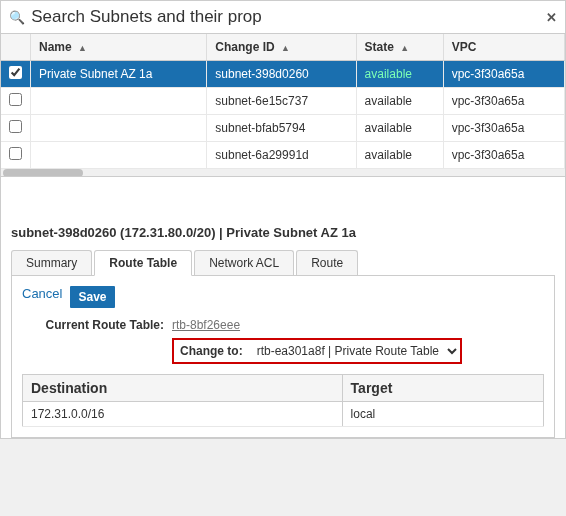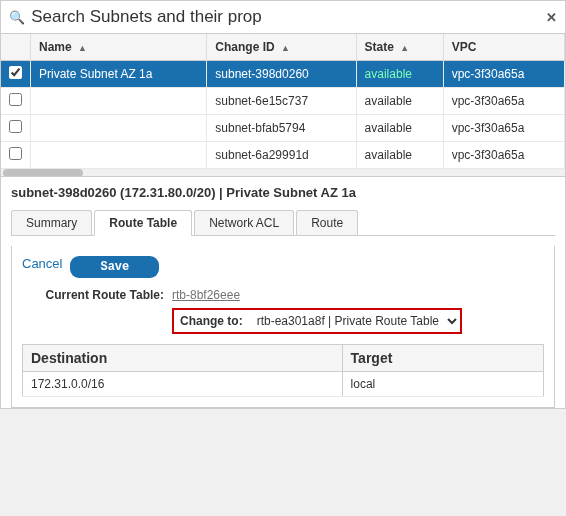--- a/index.html
+++ b/index.html
@@ -117,27 +117,28 @@
     .detail-panel {
       padding: 8px 10px 0 10px;
       background: #fff;
     }
     .detail-title {
       font-size: 13px;
       font-weight: bold;
       color: #333;
       margin-bottom: 6px;
       padding-bottom: 4px;
+      margin-top: 40px;
     }
 
     
     .tabs-bar {
       display: flex;
       border-bottom: 1px solid #ccc;
-      margin-bottom: 10px;
+      margin-bottom: 0;
     }
     .tab {
       padding: 5px 14px;
       border: 1px solid #ccc;
       border-bottom: none;
       margin-right: 2px;
       cursor: pointer;
       background: #f5f5f5;
       font-size: 12px;
       color: #333;
@@ -173,26 +174,25 @@
       border: none;
       cursor: pointer;
       font-size: 13px;
       padding: 0;
       text-decoration: none;
     }
     .btn-save {
       background: #1a6faf;
       color: #fff;
       border: none;
-      padding: 4px 30px;
-      border-radius: 9px;
-      cursor: pointer;
-      font-size: 12px;
-      font-weight: bold;
-      font-family: Liberation Mono, monospace;
+      padding: 4px 8px;
+      border-radius: 1px;
+      cursor: pointer;
+      font-size: 12px;
+      font-weight: bold;
     }
 
     
     .route-form {
       margin-bottom: 10px;
     }
     .form-row {
       display: flex;
       align-items: flex-end;
       margin-bottom: 6px;

